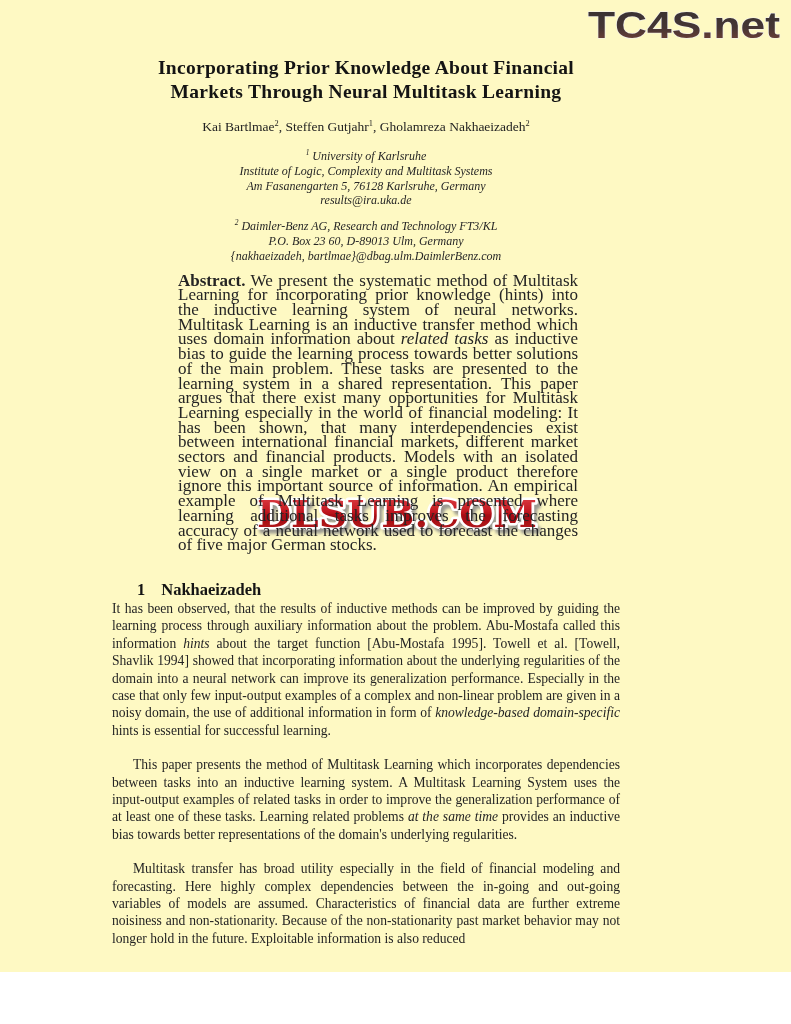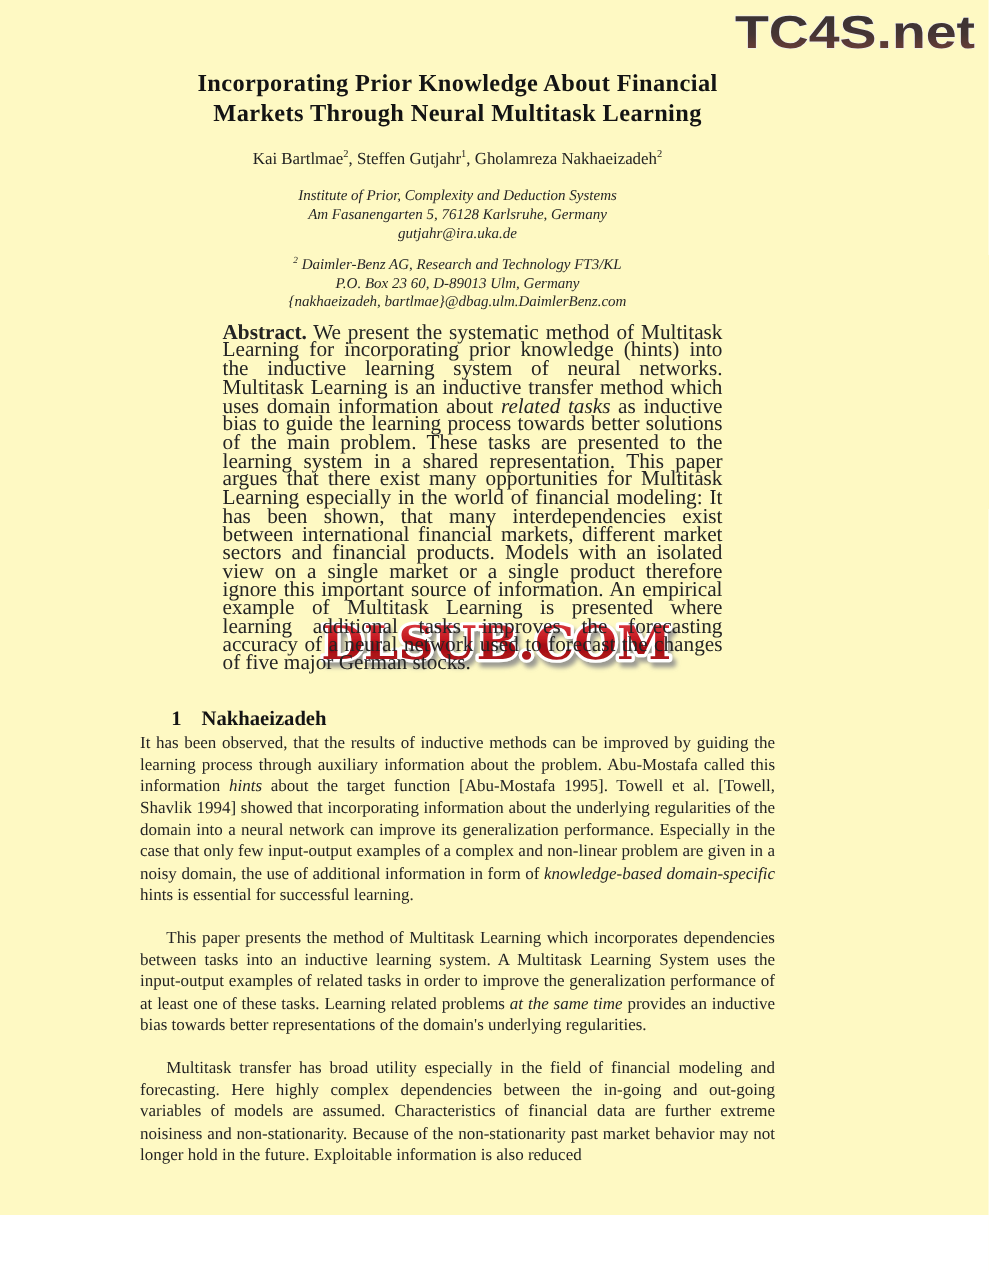--- a/index.html
+++ b/index.html
@@ -131,23 +131,24 @@
   <div class="content">
 
     <div class="title">
       <div>Incorporating Prior Knowledge About Financial</div>
       <div>Markets Through Neural Multitask Learning</div>
     </div>
 
     <div class="authors"><span>Kai Bartlmae</span><sup>2</sup><span>, Steffen Gutjahr</span><sup>1</sup><span>, Gholamreza Nakhaeizadeh</span><sup>2</sup></div>
 
     <div class="affiliation aff-1">
-      <div>Institute of Prior, Complexity and Deduction Systems</div>
+      <div><sup>1</sup>&nbsp;<span>University of Karlsruhe</span></div>
+      <div>Institute of Logic, Complexity and Multitask Systems</div>
       <div>Am Fasanengarten 5, 76128 Karlsruhe, Germany</div>
-      <div>gutjahr@ira.uka.de</div>
+      <div>results@ira.uka.de</div>
     </div>
 
     <div class="affiliation aff-2">
       <div><sup>2</sup>&nbsp;<span>Daimler-Benz AG, Research and Technology FT3/KL</span></div>
       <div>P.O. Box 23 60, D-89013 Ulm, Germany</div>
       <div>{nakhaeizadeh, bartlmae}@dbag.ulm.DaimlerBenz.com</div>
     </div>
 
     <p class="abstract"><span class="abstract-label">Abstract.</span><span>We present the systematic method of Multitask Learning for incorporating prior knowledge (hints) into the inductive learning system of neural networks. Multitask Learning is an inductive transfer method which uses domain information about </span><em>related tasks</em><span> as inductive bias to guide the learning process towards better solutions of the main problem. These tasks are presented to the learning system in a shared representation. This paper argues that there exist many opportunities for Multitask Learning especially in the world of financial modeling: It has been shown, that many interdependencies exist between international financial markets, different market sectors and financial products. Models with an isolated view on a single market or a single product therefore ignore this important source of information. An empirical example of Multitask Learning is presented where learning additional tasks improves the forecasting accuracy of a neural network used to forecast the changes of five major German stocks.</span></p>
 

